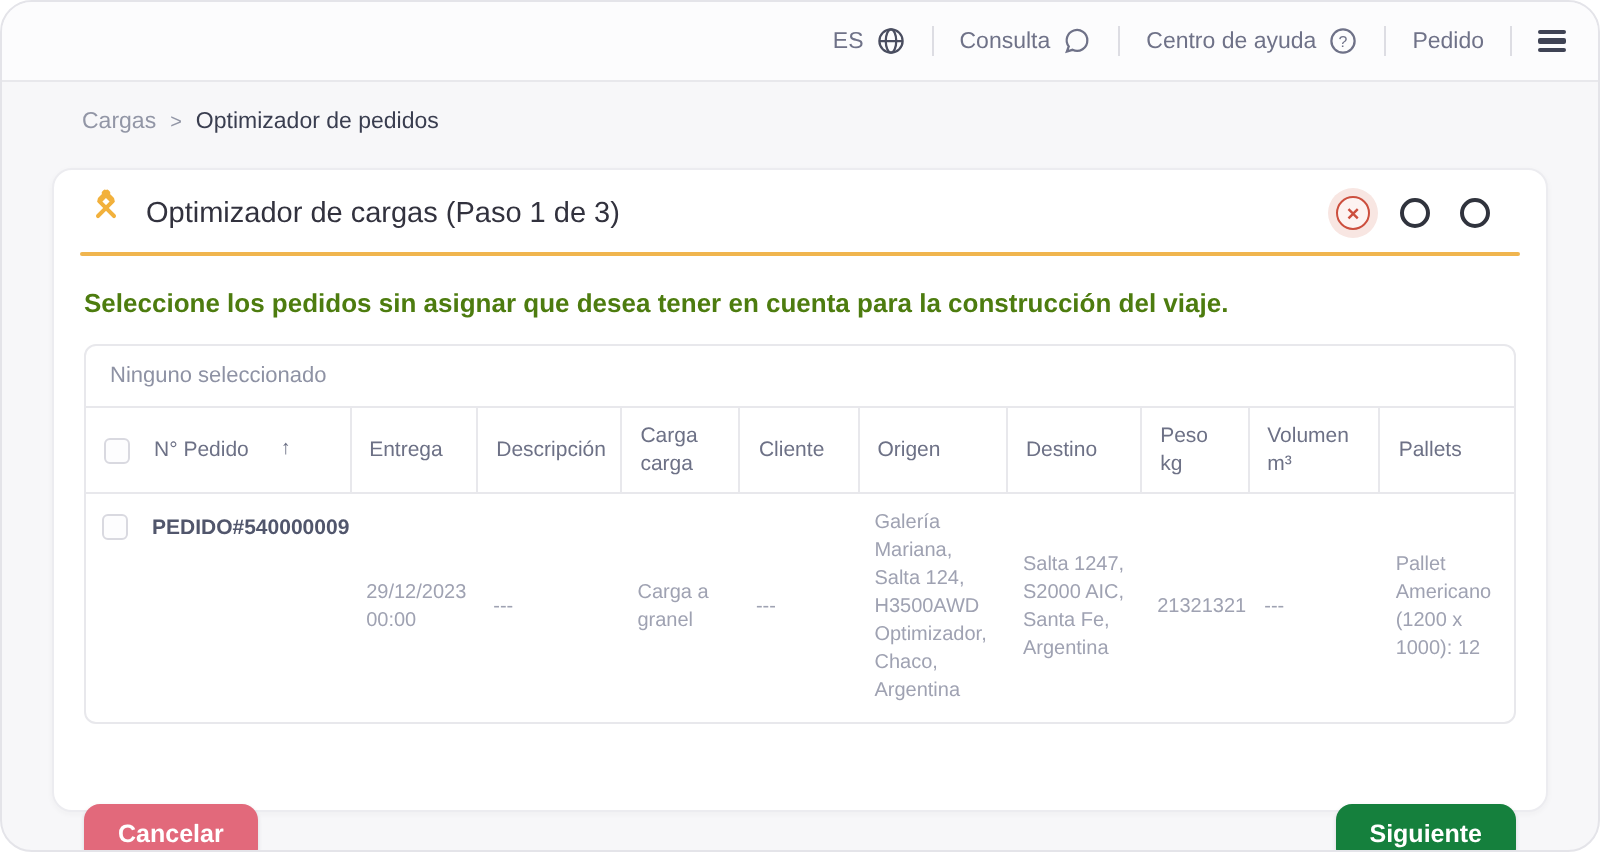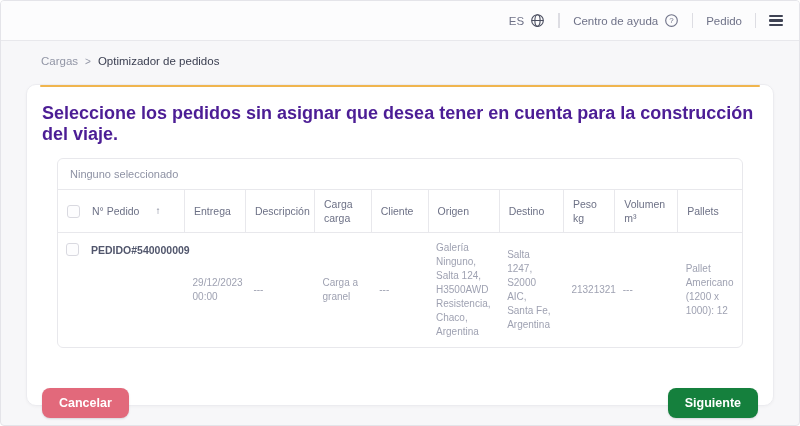--- a/index.html
+++ b/index.html
@@ -4,21 +4,21 @@
 <style>
   * { margin:0; padding:0; box-sizing:border-box; }
   body {
     background:#ffffff;
     font-family:"Liberation Sans", sans-serif;
     width:800px; height:426px;
   }
   .window {
     width:800px; height:426px;
     border:1px solid #e4e4e9;
-    border-radius:4px;
+    border-radius:16px;
     overflow:hidden;
     background:#f7f7f9;
   }
   
   .topbar {
     height:40px;
     background:#fcfcfd;
     border-bottom:1px solid #e8e8ec;
     display:flex; align-items:center; justify-content:flex-end;
     padding:0 16px;
@@ -65,25 +65,25 @@
     display:flex; align-items:center; justify-content:center;
     box-shadow:0 0 0 4px #f8e6e2; background:#fdf3f1;
     cursor:pointer;
   }
   .step-circle {
     width:15px; height:15px; border:2px solid #30333d; border-radius:50%;
     background:#ffffff; cursor:pointer;
   }
   .instruction {
     margin:16px 15px 0;
-    font-size:18px; font-weight:700; color:#4c1d95;
+    font-size:13px; font-weight:700; color:#4d7c0f;
   }
   
   .table-box {
-    margin:13px 30px 0;
+    margin:13px 15px 0;
     border:1px solid #e8e8ec;
     border-radius:6px;
     overflow:hidden;
     background:#fff;
   }
   .selection-status {
     padding:9px 12px;
     font-size:11px; color:#8e92a4;
   }
   table { width:100%; border-collapse:collapse; table-layout:fixed; }
@@ -135,20 +135,28 @@
       <span>ES</span>
       <span class="tb-icon">
         <svg width="15" height="15" viewBox="0 0 16 16" fill="none" stroke="#4a4e60" stroke-width="1.2">
           <circle cx="8" cy="8" r="6.2"></circle>
           <ellipse cx="8" cy="8" rx="2.8" ry="6.2"></ellipse>
           <line x1="1.8" y1="8" x2="14.2" y2="8"></line>
         </svg>
       </span>
     </div>
     <div class="tb-sep"></div>
+    <div class="tb-item">
+      <span>Consulta</span>
+      <span class="tb-icon">
+        <svg width="15" height="15" viewBox="0 0 16 16" fill="none" stroke="#6f7288" stroke-width="1.2">
+          <path d="M13.5 7.6a5.5 5.5 0 1 0-9.9 3.3L2.6 13.6l3-.9A5.5 5.5 0 0 0 13.5 7.6Z"></path>
+        </svg>
+      </span>
+    </div>
     <div class="tb-sep"></div>
     <div class="tb-item">
       <span>Centro de ayuda</span>
       <span class="tb-icon">
         <svg width="15" height="15" viewBox="0 0 16 16">
           <circle cx="8" cy="8" r="6.2" fill="none" stroke="#6f7288" stroke-width="1.2"></circle>
           <text x="8" y="11" text-anchor="middle" font-size="8.5" fill="#6f7288" font-family="Liberation Sans, sans-serif">?</text>
         </svg>
       </span>
     </div>
@@ -164,20 +172,38 @@
     </div>
   </header>
 
   <nav class="breadcrumb">
     <span class="bc-parent">Cargas</span>
     <span class="bc-sep">&gt;</span>
     <span class="bc-current">Optimizador de pedidos</span>
   </nav>
 
   <section class="card">
+    <div class="card-header">
+      <div class="card-title-group">
+        <span>
+          <svg width="20" height="20" viewBox="0 0 24 24" fill="#f2b13c">
+            <rect x="10.8" y="5" width="2.4" height="15" rx="1.2" transform="rotate(45 12 12)"></rect>
+            <rect x="10.8" y="5" width="2.4" height="15" rx="1.2" transform="rotate(-45 12 12)"></rect>
+            <rect x="7.6" y="2.6" width="8.8" height="3.4" rx="1.2" transform="rotate(45 12 6)"></rect>
+            <rect x="7.6" y="2.6" width="8.8" height="3.4" rx="1.2" transform="rotate(-45 12 6)"></rect>
+          </svg>
+        </span>
+        <h1 class="card-title">Optimizador de cargas (Paso 1 de 3)</h1>
+      </div>
+      <div class="steps">
+        <span class="step-close">✕</span>
+        <span class="step-circle"></span>
+        <span class="step-circle"></span>
+      </div>
+    </div>
     <div class="card-underline"></div>
 
     <p class="instruction">Seleccione los pedidos sin asignar que desea tener en cuenta para la construcción del viaje.</p>
 
     <div class="table-box">
       <div class="selection-status">Ninguno seleccionado</div>
       <table>
         <colgroup>
           <col style="width:18.5%">
             <col style="width:8.9%">
@@ -215,21 +241,21 @@
             <td>
               <span class="td-first">
                 <span class="checkbox"></span>
                 <span class="pedido-id">PEDIDO#540000009</span>
               </span>
             </td>
             <td>29/12/2023 00:00</td>
             <td>---</td>
             <td>Carga a granel</td>
             <td>---</td>
-            <td>Galería Ninguno, Salta 124, H3500AWD Resistencia, Chaco, Argentina</td>
+            <td>Galería Mariana, Salta 124, H3500AWD Optimizador, Chaco, Argentina</td>
             <td>Salta 1247, S2000 AIC, Santa Fe, Argentina</td>
             <td>21321321</td>
             <td>---</td>
             <td>Pallet Americano (1200 x 1000): 12</td>
           </tr>
         </tbody>
       </table>
     </div>
 
     <div class="card-actions">

